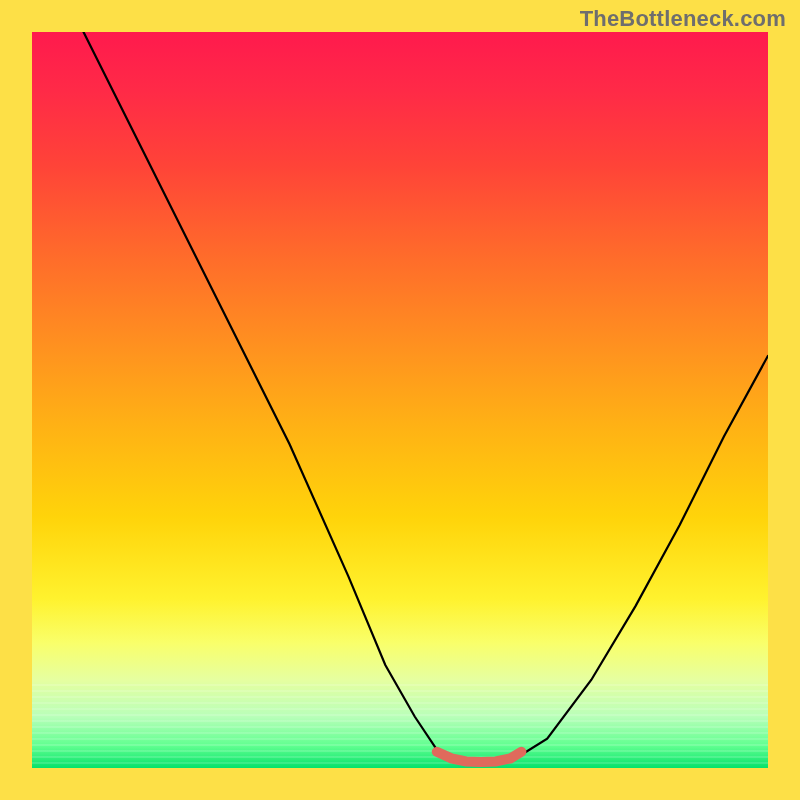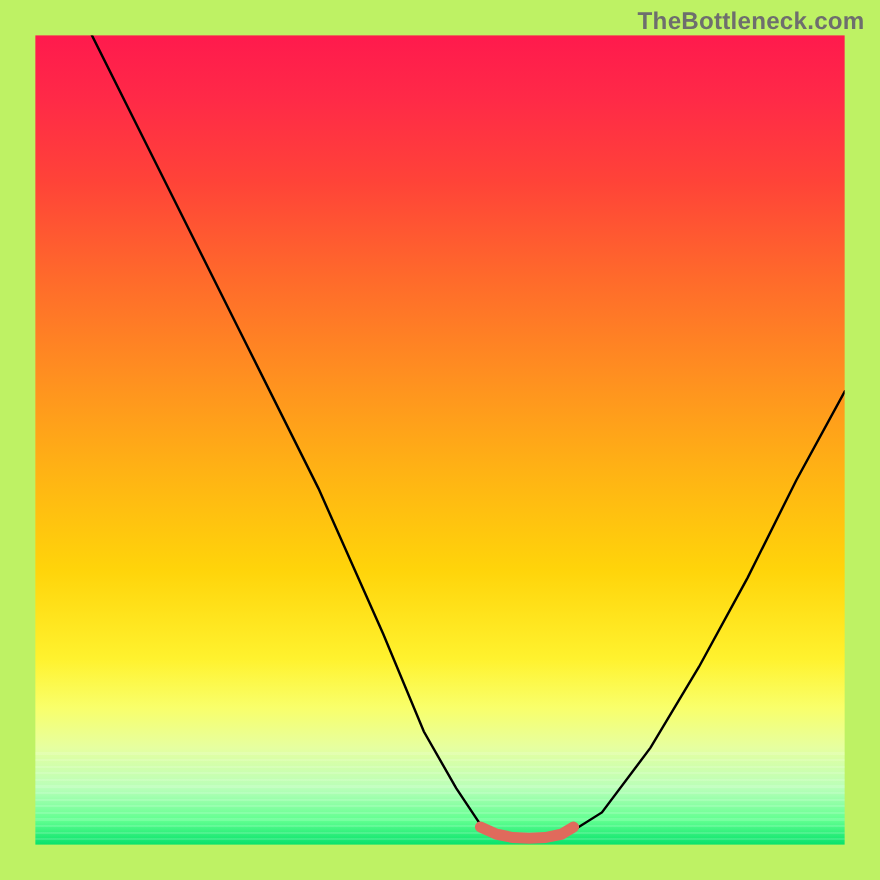--- a/index.html
+++ b/index.html
@@ -8,21 +8,21 @@
     width: 800px;
     height: 800px;
     background: #000;
     font-family: Arial, Helvetica, sans-serif;
     overflow: hidden;
   }
   .outer {
     position: relative;
     width: 800px;
     height: 800px;
-    background: #bef264;
+    background: #fde047;
   }
   .watermark {
     position: absolute;
     top: 6px;
     right: 14px;
     color: #6e6e6e;
     font-size: 22px;
     font-weight: 600;
     letter-spacing: 0.2px;
     z-index: 4;

